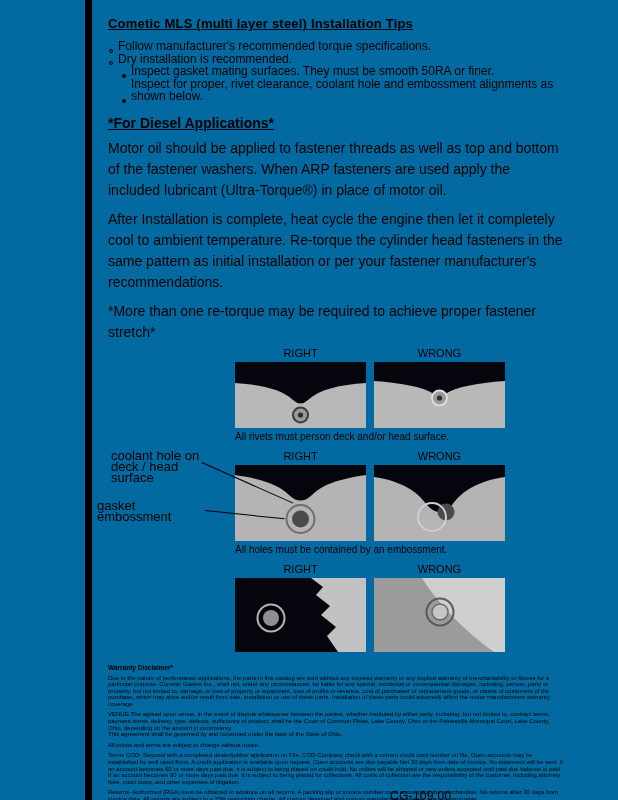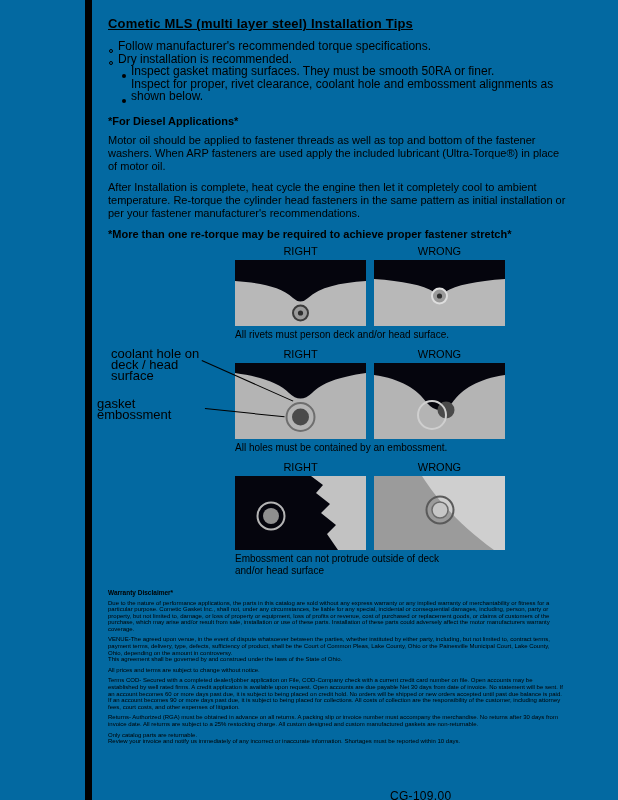--- a/index.html
+++ b/index.html
@@ -12,23 +12,23 @@
   .page { position:relative; width:618px; height:800px; background:#0369a1; overflow:hidden; }
   .left-rule { position:absolute; left:85px; top:0; width:7px; height:800px; background:#000; }
   .content { position:absolute; left:108px; top:16px; width:462px; }
 
   .title { font-size:13px; font-weight:bold; text-decoration:underline; margin-bottom:9px; letter-spacing:.2px; }
 
   .tip-line { display:flex; align-items:flex-end; font-size:12px; line-height:12.5px; }
   .odot { flex:none; width:4px; height:4px; border:1px solid #000; border-radius:50%; margin:4px 5px 0 1px; }
   .fdot { flex:none; width:4px; height:4px; background:#000; border-radius:50%; margin:4px 5px 0 14px; }
 
-  .diesel-heading { font-size:11px; font-weight:bold; margin:12px 0 7px; }
-  .para { font-size:11px; line-height:13px; width:458px; margin-bottom:8px; }
-  .para.note { margin-bottom:2px;font-weight:bold; }
+  .diesel-heading { font-size:14px; font-weight:bold; margin:12px 0 7px;text-decoration:underline; }
+  .para { font-size:14px; line-height:21px; width:458px; margin-bottom:8px; }
+  .para.note { margin-bottom:2px; }
 
   .diagrams { position:relative; margin:4px 0 0 127px; width:270px; }
   .diag-row { position:relative; display:flex; gap:8px; }
   .diag-col { width:131px; }
   .diag-header { text-align:center; font-size:11px; line-height:13px; margin-bottom:2px; }
   .diag-img { display:block; width:131px; }
   .diag-caption { font-size:10px; line-height:12px; margin:3px 0 7px; }
   .cap-narrow { width:215px; }
 
   .callout { position:absolute; font-size:13px; line-height:11px; }
@@ -142,21 +142,20 @@
         <div class="diag-col">
           <div class="diag-header">WRONG</div>
           <svg class="diag-img" height="74" viewBox="0 0 131 74">
             <rect width="131" height="74" fill="#cfcfcf"></rect>
             <path d="M0,0 H48 C62,22 84,48 120,74 L0,74 Z" fill="#9b9b9b"></path>
             <circle cx="66" cy="34" r="8" fill="#c6c6c6" stroke="#6a6a6a" stroke-width="1.5"></circle>
             <circle cx="66" cy="34" r="13.5" fill="none" stroke="#5a5a5a" stroke-width="2"></circle>
           </svg>
         </div>
       </div>
-      <div class="diag-caption cap-narrow">Embossment can not protrude outside of deck and/or head surface</div>
 
     </div>
 
     <div class="disclaimer">
       <div class="disc-h">Warranty Disclaimer*</div>
       <div class="disc-p">Due to the nature of performance applications, the parts in this catalog are sold without any express warranty or any implied warranty of merchantability or fitness for a particular purpose.  Cometic Gasket Inc., shall not, under any circumstances, be liable for any special, incidental or consequential damages, including, person, party or property, but not limited to, damage, or loss of property or equipment, loss of profits or revenue, cost of purchased or replacement goods, or claims of customers of the purchase, which may arise and/or result from sale, installation or use of these parts.  Installation of these parts could adversely affect the motor manufacturers warranty coverage.</div>
       <div class="disc-p no-gap">VENUE-The agreed upon venue, in the event of dispute whatsoever between the parties, whether instituted by either party, including, but not limited to, contract terms, payment terms, delivery, type, defects, sufficiency of product, shall be the Court of Common Pleas, Lake County, Ohio or the Painesville Municipal Court, Lake County, Ohio, depending on the amount in controversy.</div>
       <div class="disc-p">This agreement shall be governed by and construed under the laws of the State of Ohio.</div>
       <div class="disc-p">All prices and terms are subject to change without notice.</div>
       <div class="disc-p">Terms COD- Secured with a completed dealer/jobber application on File, COD-Company check with a current credit card number on file.  Open accounts may be established by well rated firms.  A credit application is available upon request.  Open accounts are due payable Net 30 days from date of invoice.  No statement will be sent.  If an account becomes 60 or more days past due, it is subject to being placed on credit hold.  No orders will be shipped or new orders accepted until past due balance is paid.  If an account becomes 90 or more days past due, it is subject to being placed for collections.  All costs of collection are the responsibility of the customer, including attorney fees, court costs, and other expenses of litigation.</div>

